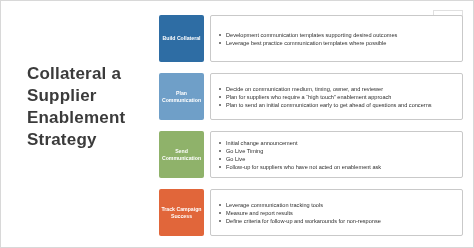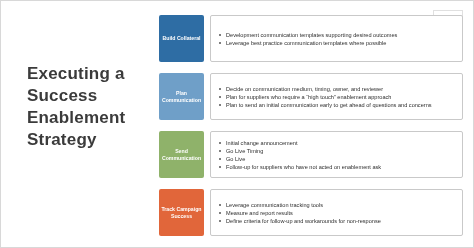--- a/index.html
+++ b/index.html
@@ -101,21 +101,21 @@
     width:2px;height:2px;
     background:#555;
     border-radius:50%;
   }
 </style>
 </head>
 <body>
 
 <div id="slide">
 
-  <div id="title">Executing a Success Enablement Strategy</div>
+  <div id="title">Collateral a Supplier Enablement Strategy</div>
 
   <div id="logo">
     <div class="sq1"></div>
     <div class="sq2"></div>
     <div class="sq3"></div>
   </div>
 
   <div class="row" id="row0">
     <div class="stage" style="background: rgb(46, 109, 164);">Build Collateral</div>
     <div class="bullets">

